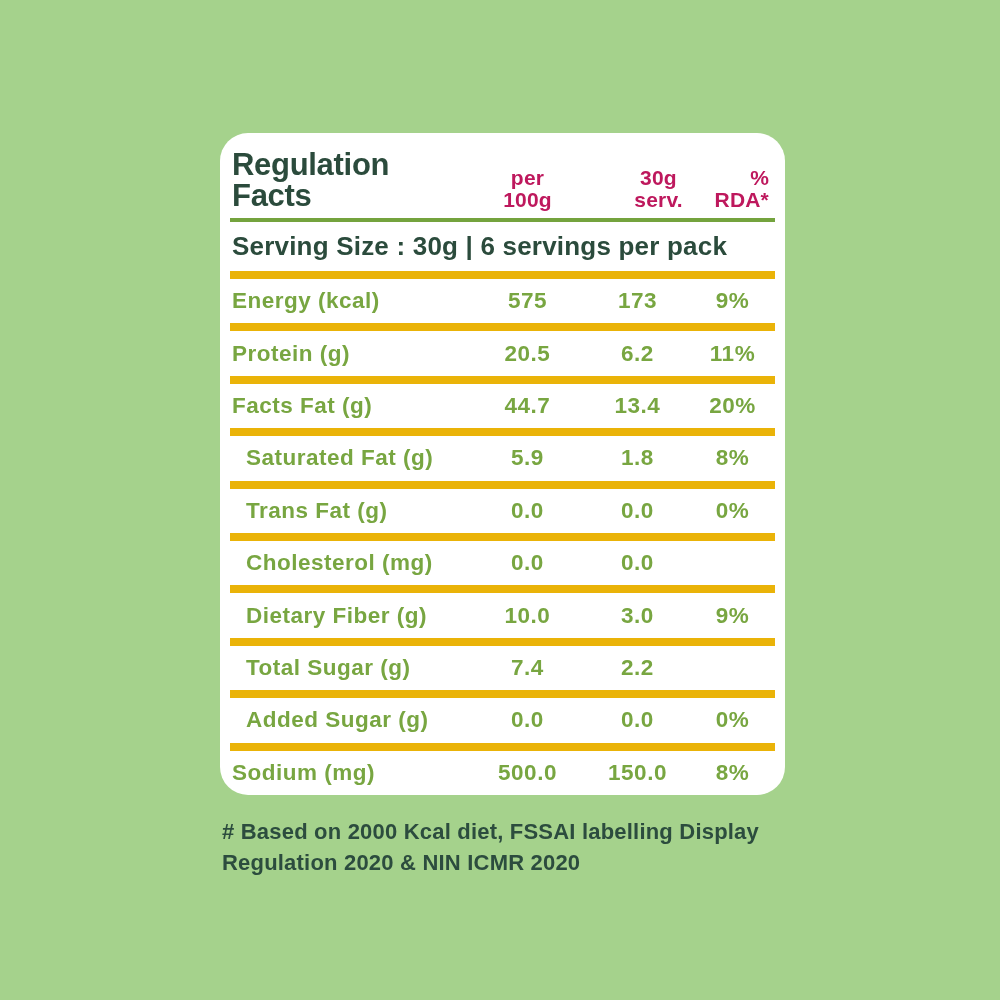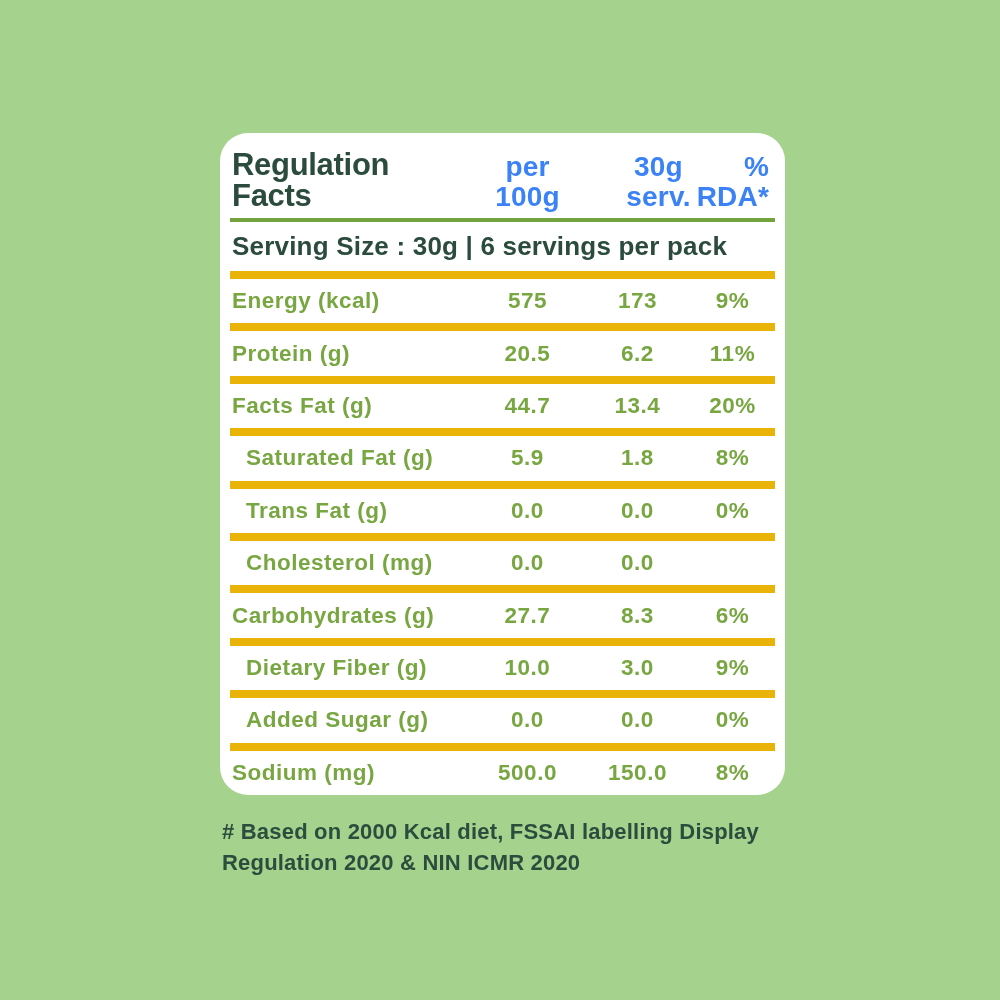--- a/index.html
+++ b/index.html
@@ -39,23 +39,23 @@
   .title {
     margin: 0;
     padding-left: 2px;
     font-size: 31px;
     font-weight: 700;
     letter-spacing: -0.3px;
     color: #2b4b3c;
     line-height: 1.0;
   }
   .col-head {
-    font-size: 28px;
-    font-weight: 700;
-    color: #3b82f6;
+    font-size: 21px;
+    font-weight: 700;
+    color: #be185d;
     line-height: 1.05;
     text-align: center;
     letter-spacing: 0.2px;
   }
   .col-head.serv { position: relative; left: 21px; }
   .col-head.rda { text-align: right; padding-right: 6px; }
   .col-head span { display: block; }
   .serving-row {
     height: 53px;
     box-sizing: border-box;
@@ -158,33 +158,33 @@
         <div class="cell val per100">0.0</div>
         <div class="cell val serv">0.0</div>
         <div class="cell val rda">0%</div>
       </div>
       <div class="row grid indent">
         <div class="cell label">Cholesterol (mg)</div>
         <div class="cell val per100">0.0</div>
         <div class="cell val serv">0.0</div>
         <div class="cell val rda"></div>
       </div>
-      <div class="row grid">
-        <div class="cell label">Carbohydrates (g)</div>
-        <div class="cell val per100">27.7</div>
-        <div class="cell val serv">8.3</div>
-        <div class="cell val rda">6%</div>
-      </div>
       <div class="row grid indent">
         <div class="cell label">Dietary Fiber (g)</div>
         <div class="cell val per100">10.0</div>
         <div class="cell val serv">3.0</div>
         <div class="cell val rda">9%</div>
       </div>
       <div class="row grid indent">
+        <div class="cell label">Total Sugar (g)</div>
+        <div class="cell val per100">7.4</div>
+        <div class="cell val serv">2.2</div>
+        <div class="cell val rda"></div>
+      </div>
+      <div class="row grid indent">
         <div class="cell label">Added Sugar (g)</div>
         <div class="cell val per100">0.0</div>
         <div class="cell val serv">0.0</div>
         <div class="cell val rda">0%</div>
       </div>
       <div class="row grid">
         <div class="cell label">Sodium (mg)</div>
         <div class="cell val per100">500.0</div>
         <div class="cell val serv">150.0</div>
         <div class="cell val rda">8%</div>

